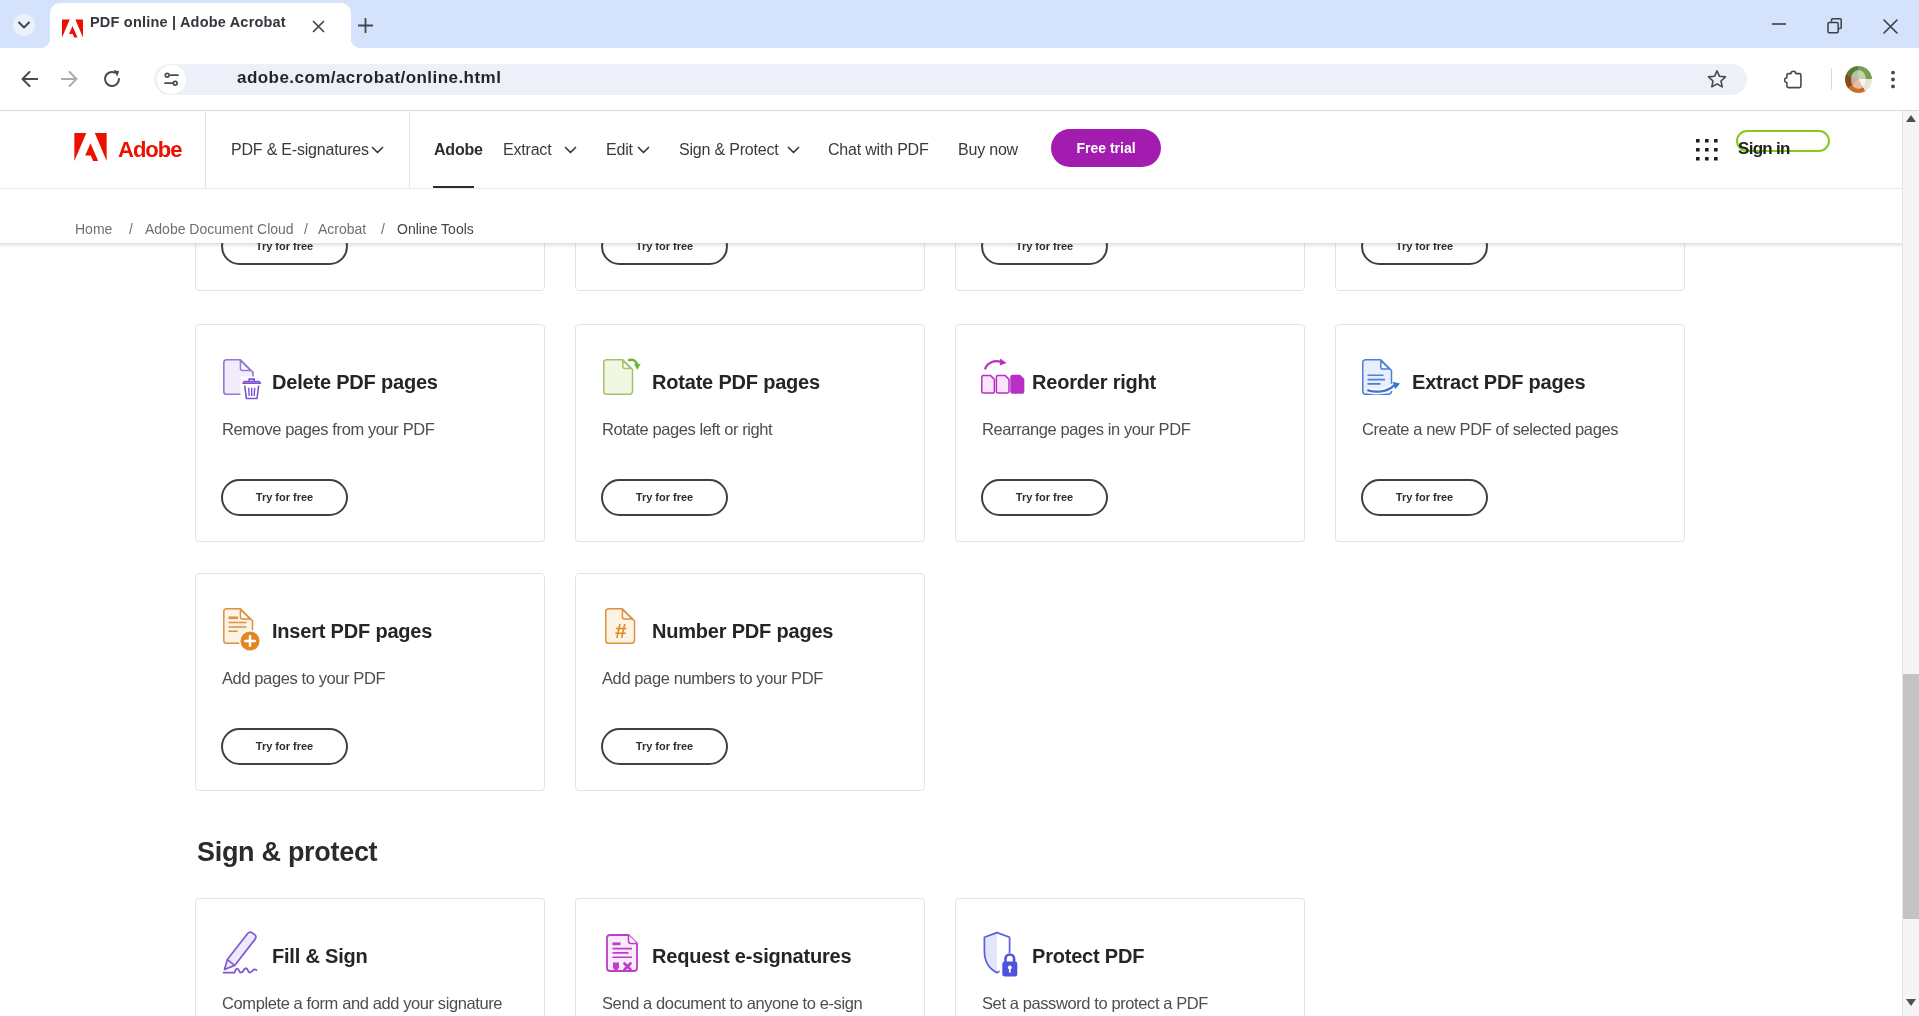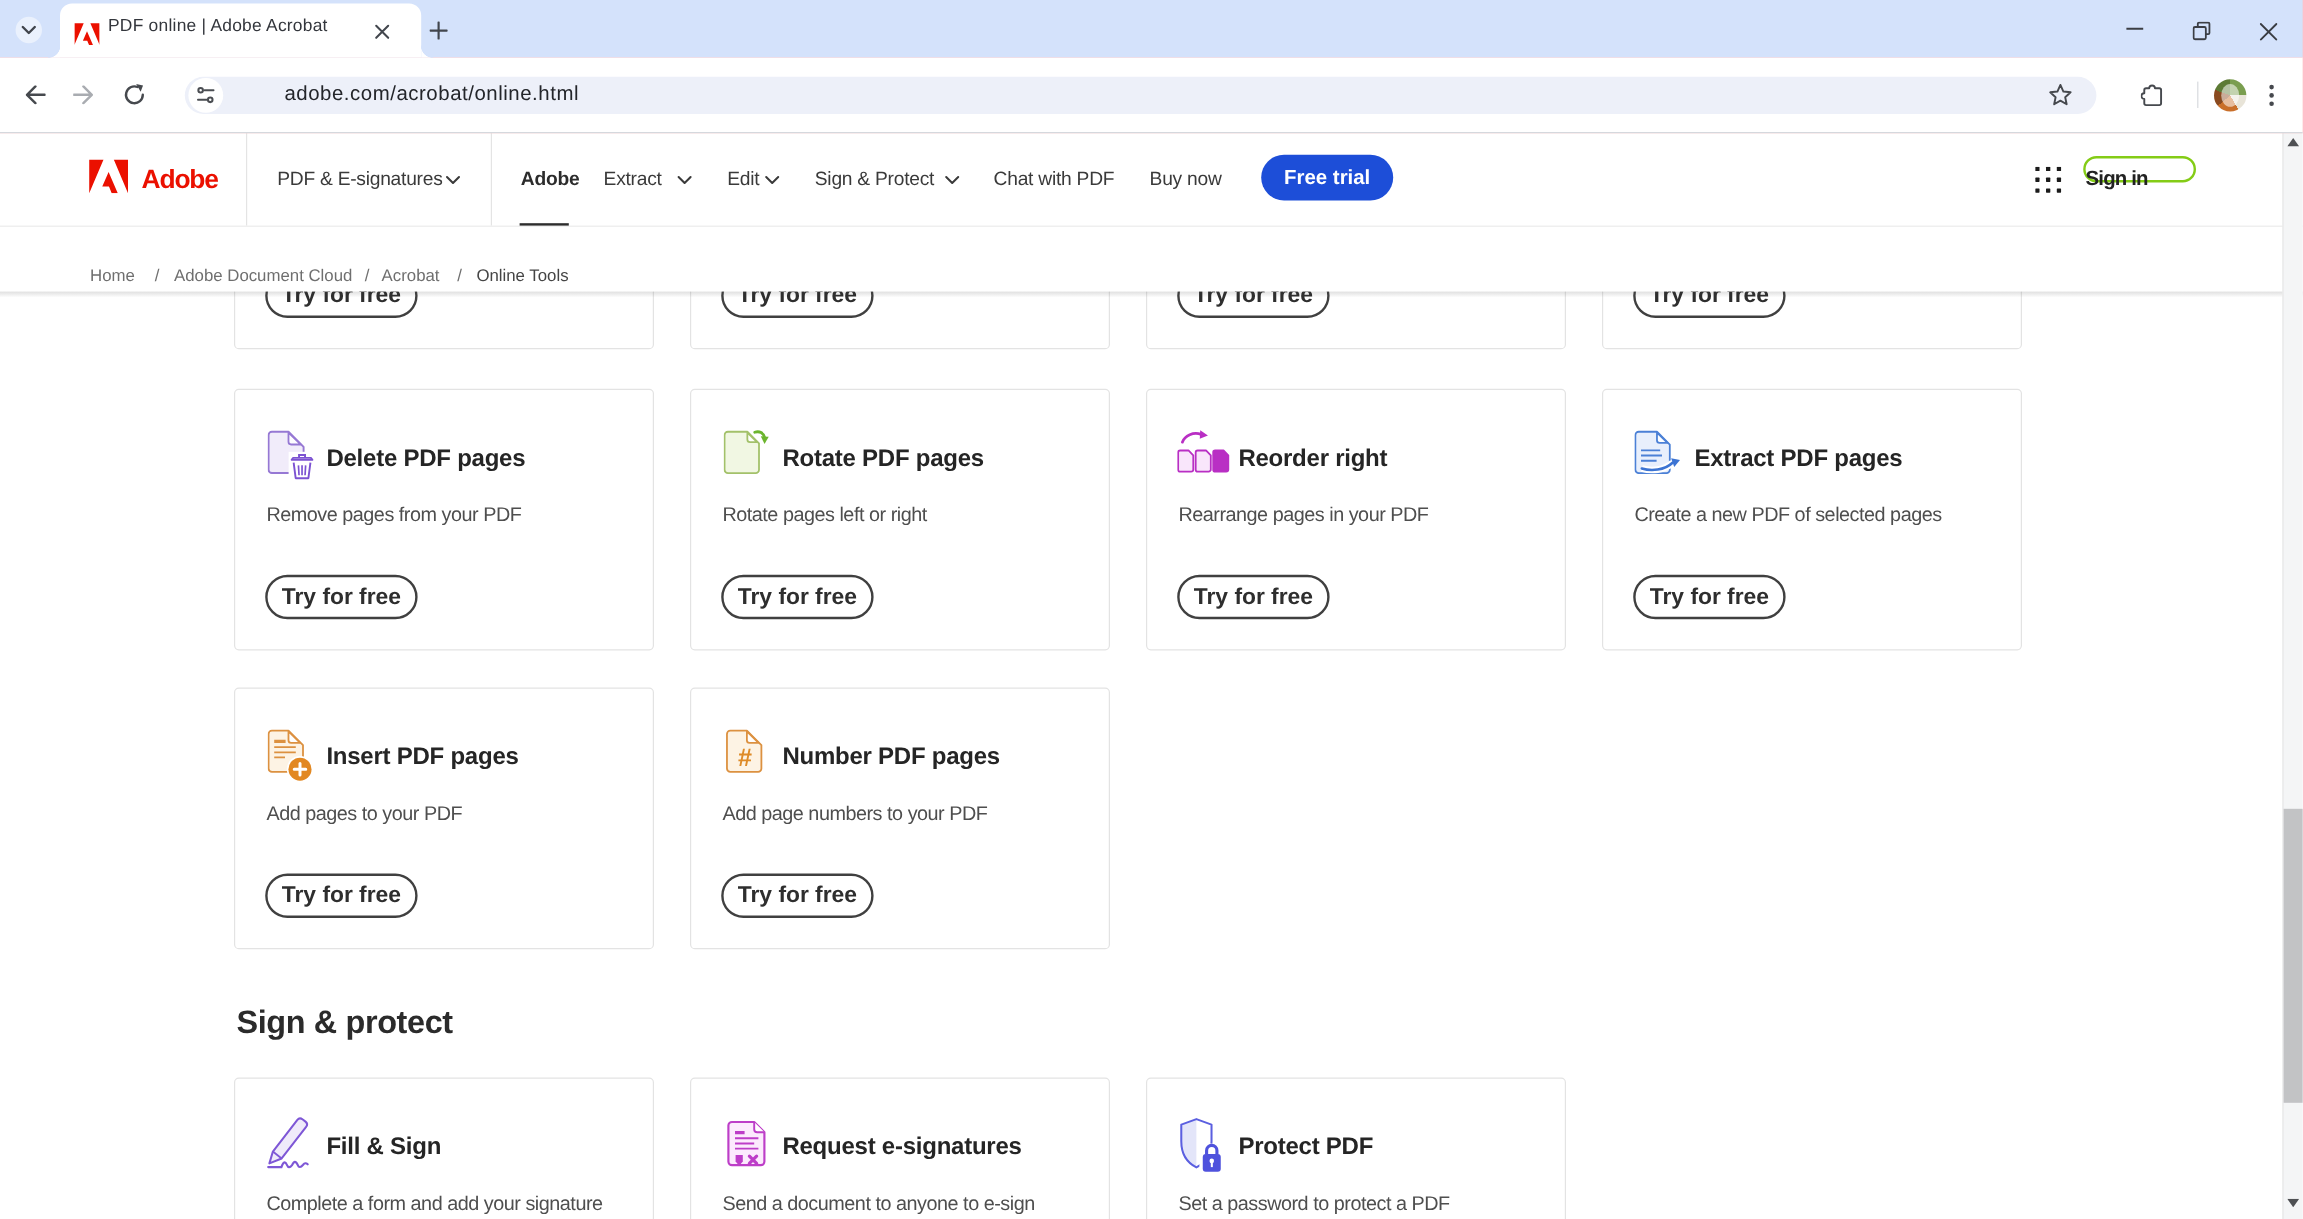--- a/index.html
+++ b/index.html
@@ -1,21 +1,21 @@
 <!DOCTYPE html>
 <html><head>
 <meta charset="utf-8">
 <style>
   * { margin:0; padding:0; box-sizing:border-box; }
   html,body { width:1919px; height:1016px; overflow:hidden; }
   body { font-family:"Liberation Sans", sans-serif; background:#fff; position:relative; }
   .abs { position:absolute; }
 
   
-  #chrome { position:absolute; left:0; top:0; width:1919px; height:111px; z-index:30; background:#fca5a5; }
+  #chrome { position:absolute; left:0; top:0; width:1919px; height:111px; z-index:30; background:#fca5a5;font-weight:bold; }
   #tabstrip { position:absolute; left:0; top:0; width:1919px; height:48px; background:#d4e2fb; }
   #toolbar { position:absolute; left:0; top:48px; width:1919px; height:63px; background:#ffffff; border-bottom:1px solid #d5d8dd; }
   #tab { position:absolute; left:50px; top:3px; width:301px; height:45px; background:#fff; border-radius:10px 10px 0 0; }
   .tabcurve { position:absolute; top:38px; width:10px; height:10px; }
   #tcl { left:40px; background:radial-gradient(circle at 0 0, #d4e2fb 0 10px, #fff 10.5px); }
   #tcr { left:351px; background:radial-gradient(circle at 100% 0, #d4e2fb 0 10px, #fff 10.5px); }
   #tabsearch { position:absolute; left:13px; top:14px; width:22px; height:22px; border-radius:50%; background:#eaf1fd; }
   #tabtitle { position:absolute; left:90px; top:14px; font-size:14.5px; letter-spacing:0.2px; color:#33363c; white-space:nowrap; }
   .urlpill { position:absolute; left:154px; top:64px; width:1593px; height:31px; border-radius:16px; background:#edf0f9; }
   #urltext { position:absolute; left:197px; top:68px; font-size:17px; color:#23252a; letter-spacing:0.45px;margin-left:40px; }
@@ -28,21 +28,21 @@
   .vsep { position:absolute; top:0; width:1px; height:78px; background:#e4e4e4; }
   #navline { position:absolute; left:0; top:78px; width:1919px; height:1px; background:#ebebeb; }
   .nv { position:absolute; top:29px; height:22px; line-height:22px; font-size:16px; letter-spacing:-0.2px; color:#3a3a3a; white-space:nowrap;text-align:right; }
   .crumb { position:absolute; top:110px; height:18px; line-height:18px; font-size:14px; color:#6f6f6f; white-space:nowrap; }
 
   
   .card { position:absolute; width:350px; height:218px; background:#fff; border:1px solid #e3e3e3; border-radius:4px; }
   .ttl { position:absolute; left:76px; top:46px; font-size:20px; font-weight:bold; color:#252525; letter-spacing:-0.2px; white-space:nowrap; }
   .dsc { position:absolute; left:26px; top:95px; font-size:16.5px; color:#4e4e4e; letter-spacing:-0.4px; white-space:nowrap; }
   .btn { position:absolute; left:25px; top:154px; width:127px; height:37px; border:2px solid #404040; border-radius:20px;
-         font-size:19px; font-weight:bold; color:#2e2e2e; text-align:center; line-height:33px; }
+         font-size:11px; font-weight:bold; color:#2e2e2e; text-align:center; line-height:33px; }
   .ico { position:absolute; left:24px; top:31px; }
 
   #h2sign { position:absolute; left:197px; top:837px; font-size:27px; font-weight:bold; color:#2b2b2b; letter-spacing:-0.3px; }
 
   
   #sbtrack { position:absolute; left:1902px; top:110px; width:17px; height:906px; background:#f4f5f6; border-left:1px solid #e7e7e7; z-index:20; }
   #sbthumb { position:absolute; left:1903px; top:674px; width:16px; height:245px; background:#c2c3c5; z-index:21; }
 </style>
 </head>
 <body>
@@ -143,21 +143,21 @@
   <div class="nv" style="left:606px">Edit</div>
   <svg class="abs" style="left:637px;top:36px" width="13" height="9" viewBox="0 0 13 9">
       <path d="M1.5 1.5 L6.5 6.5 L11.5 1.5" fill="none" stroke="#3a3a3a" stroke-width="1.7" stroke-linecap="round" stroke-linejoin="round"></path>
     </svg>
   <div class="nv" style="left:679px">Sign &amp; Protect</div>
   <svg class="abs" style="left:787px;top:36px" width="13" height="9" viewBox="0 0 13 9">
       <path d="M1.5 1.5 L6.5 6.5 L11.5 1.5" fill="none" stroke="#3a3a3a" stroke-width="1.7" stroke-linecap="round" stroke-linejoin="round"></path>
     </svg>
   <div class="nv" style="left:828px">Chat with PDF</div>
   <div class="nv" style="left:958px">Buy now</div>
-  <div class="abs" style="left:1051px;top:19px;width:110px;height:38px;border-radius:19px;background:#1d4ed8;color:#fff;font-size:17px;font-weight:bold;text-align:center;line-height:38px">Free trial</div>
+  <div class="abs" style="left:1051px;top:19px;width:110px;height:38px;border-radius:19px;background:#a21caf;color:#fff;font-size:14px;font-weight:bold;text-align:center;line-height:38px">Free trial</div>
 
   <svg class="abs" style="left:1696px;top:29px" width="22" height="22" viewBox="0 0 22 22">
       <g fill="#1b1b1b">
         <rect x="0" y="0" width="3.6" height="3.6" rx="0.5"></rect>
         <rect x="9" y="0" width="3.6" height="3.6" rx="0.5"></rect>
         <rect x="18" y="0" width="3.6" height="3.6" rx="0.5"></rect>
         <rect x="0" y="9" width="3.6" height="3.6" rx="0.5"></rect>
         <rect x="9" y="9" width="3.6" height="3.6" rx="0.5"></rect>
         <rect x="18" y="9" width="3.6" height="3.6" rx="0.5"></rect>
         <rect x="0" y="18" width="3.6" height="3.6" rx="0.5"></rect>

